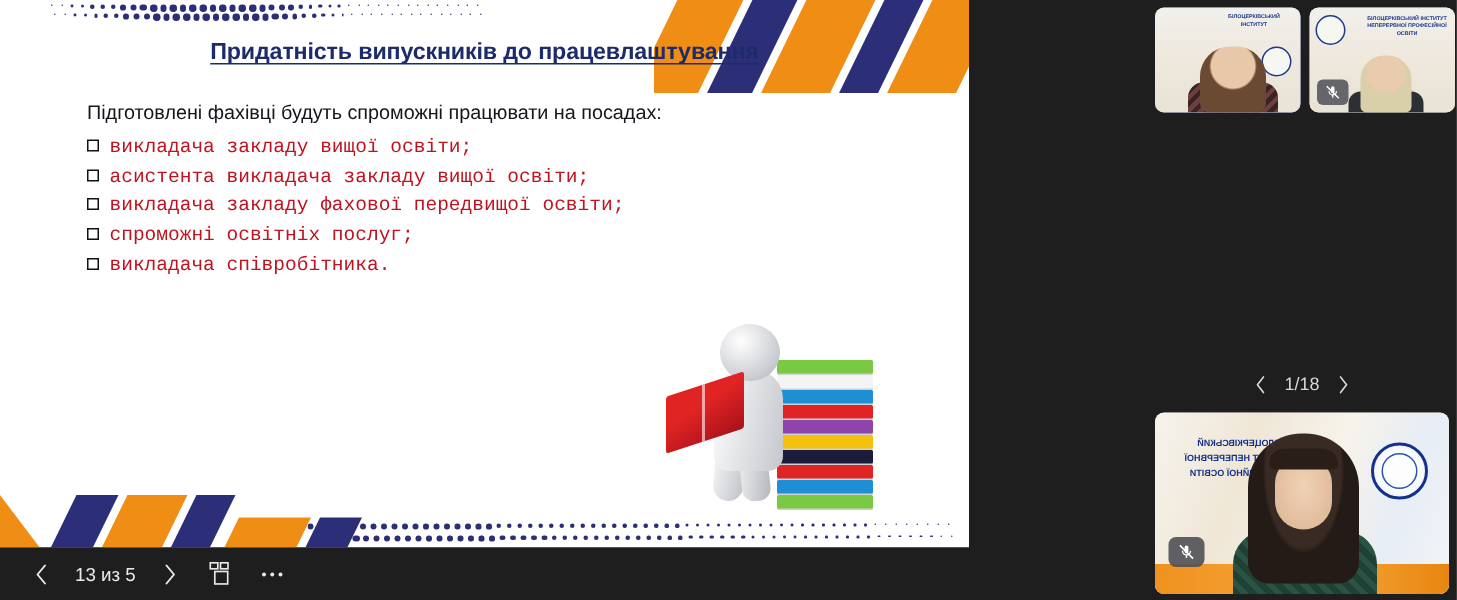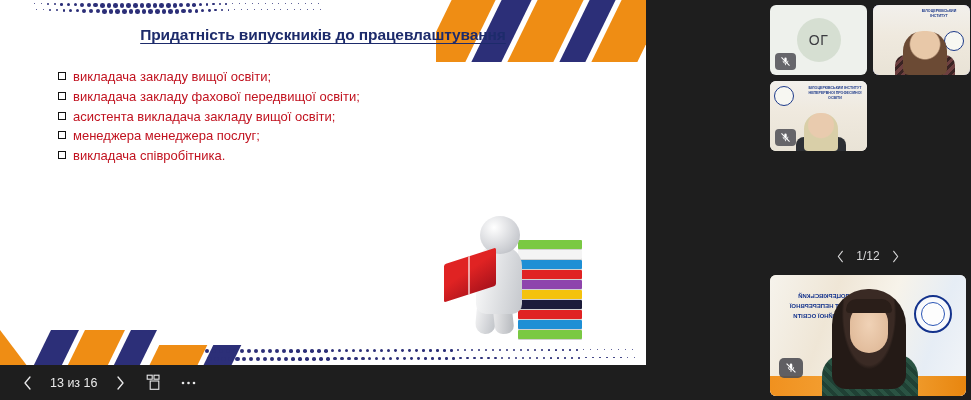--- a/index.html
+++ b/index.html
@@ -52,21 +52,21 @@
     letter-spacing: -0.1px;
   }
 
   
   .body-wrap { position: absolute; left: 58px; top: 66px; width: 545px; }
   .para {
     font-size: 13.2px; color: #15151c; line-height: 1.42;
     text-align: justify; margin-bottom: 4px;
   }
   .para.nj { text-align: left; }
-  .bullets { margin-top: 2px; }
+  .bullets { margin-top: 2px; font-family: Liberation Mono, monospace; }
   .bullet {
     display: flex; align-items: flex-start; gap: 7px;
     font-size: 13px; color: #c1121f; line-height: 1.33; margin-bottom: 2.5px;
   }
   .bullet .sq {
     flex: 0 0 auto; width: 8px; height: 8px; margin-top: 4px;
     border: 1.6px solid #111; background: #fff;
   }
   .bullet .txt { flex: 1 1 auto; text-align: justify; }
   .bullet .txt.nj { text-align: left; }
@@ -278,36 +278,37 @@
         <i style="left:0px;  width:44px; background:#ef8d14;"></i>
         <i style="left:50px; width:30px; background:#2c2f78;"></i>
         <i style="left:86px; width:46px; background:#ef8d14;"></i>
         <i style="left:138px;width:26px; background:#2c2f78;"></i>
         <i style="left:170px;width:46px; background:#ef8d14;"></i>
       </div>
 
       <div class="slide-title">Придатність випускників до працевлаштування</div>
 
       <div class="body-wrap">
+        <div class="para nj">Підготовлені фахівці будуть спроможні працювати на посадах:</div>
         <div class="bullets">
           <div class="bullet">
             <span class="sq"></span>
             <span class="txt nj">викладача закладу вищої освіти;</span>
           </div>
           <div class="bullet">
             <span class="sq"></span>
+            <span class="txt nj">асистента викладача закладу вищої освіти;</span>
+          </div>
+          <div class="bullet">
+            <span class="sq"></span>
             <span class="txt nj">викладача закладу фахової передвищої освіти;</span>
           </div>
           <div class="bullet">
             <span class="sq"></span>
-            <span class="txt nj">асистента викладача закладу вищої освіти;</span>
-          </div>
-          <div class="bullet">
-            <span class="sq"></span>
-            <span class="txt nj">менеджера менеджера послуг;</span>
+            <span class="txt nj">спроможні освітніх послуг;</span>
           </div>
           <div class="bullet">
             <span class="sq"></span>
             <span class="txt nj">викладача співробітника.</span>
           </div>
         </div>
       </div>
 
       <div class="illus">
         <div class="books">
@@ -465,21 +466,21 @@
         </div>
     </div>
   </div>
 
   <div class="toolbar">
     <div class="tb-btn">
       <svg width="13" height="16" viewBox="0 0 13 16" fill="none">
         <path d="M9 2 L4 8 L9 14" stroke="#e9e9ea" stroke-width="1.3" stroke-linecap="round" stroke-linejoin="round"></path>
       </svg>
     </div>
-    <div class="pager">13 из 16</div>
+    <div class="pager">13 из 5</div>
     <div class="tb-btn">
       <svg width="13" height="16" viewBox="0 0 13 16" fill="none">
         <path d="M4 2 L9 8 L4 14" stroke="#e9e9ea" stroke-width="1.3" stroke-linecap="round" stroke-linejoin="round"></path>
       </svg>
     </div>
     <div class="tb-btn">
       <svg width="17" height="17" viewBox="0 0 17 17" fill="none">
         <rect x="1.2" y="1.2" width="5" height="4" stroke="#e9e9ea" stroke-width="1.1"></rect>
         <rect x="8" y="1.2" width="5" height="4" stroke="#e9e9ea" stroke-width="1.1"></rect>
         <rect x="4.2" y="7" width="8.6" height="8.3" stroke="#e9e9ea" stroke-width="1.1"></rect>
@@ -490,71 +491,60 @@
         <circle cx="3" cy="3" r="1.3" fill="#e9e9ea"></circle>
         <circle cx="8.5" cy="3" r="1.3" fill="#e9e9ea"></circle>
         <circle cx="14" cy="3" r="1.3" fill="#e9e9ea"></circle>
       </svg>
     </div>
   </div>
 
   <div class="rail">
     <div class="grid">
 
-      <div class="tile" style="background:#eef1ec;">
-        <div class="avatar" style="background:#d6dfd2;">ОГ</div>
+
+
+
+      <div class="tile active">
+        <div class="vid">
+          <div class="vid-bg-a"></div>
+          <div class="banner-txt">БІЛОЦЕРКІВСЬКИЙ<br>ІНСТИТУТ</div>
+          <div class="logo-ring" style="right:6px; top:26px; width:20px; height:20px;"></div>
+          <div class="shirt-a"></div>
+          <div class="person-a"></div>
+        </div>
+      </div>
+
+      <div class="tile">
+        <div class="vid">
+          <div class="vid-bg-a"></div>
+          <div class="banner-txt" style="right:2px; top:5px; width:60px;">БІЛОЦЕРКІВСЬКИЙ ІНСТИТУТ НЕПЕРЕРВНОЇ ПРОФЕСІЙНОЇ ОСВІТИ</div>
+          <div class="logo-ring" style="left:4px; top:5px; width:20px; height:20px;"></div>
+          <div class="shirt-b"></div>
+          <div class="person-b"></div>
+        </div>
         <div class="mic">
           <svg width="11" height="11" viewBox="0 0 12 12">
               <path d="M6 1.6a1.3 1.3 0 0 1 1.3 1.3v2.6A1.3 1.3 0 0 1 6 6.8a1.3 1.3 0 0 1-1.3-1.3V2.9A1.3 1.3 0 0 1 6 1.6z" fill="#fff"></path>
               <path d="M3.3 5.2a2.7 2.7 0 0 0 5.4 0" stroke="#fff" stroke-width=".9" fill="none"></path>
               <path d="M6 8v2" stroke="#fff" stroke-width=".9"></path>
               <path d="M1.6 1.6 L10.4 10.4" stroke="#fff" stroke-width="1.1"></path>
             </svg>
         </div>
       </div>
 
-
-
-      <div class="tile active">
-        <div class="vid">
-          <div class="vid-bg-a"></div>
-          <div class="banner-txt">БІЛОЦЕРКІВСЬКИЙ<br>ІНСТИТУТ</div>
-          <div class="logo-ring" style="right:6px; top:26px; width:20px; height:20px;"></div>
-          <div class="shirt-a"></div>
-          <div class="person-a"></div>
-        </div>
-      </div>
-
-      <div class="tile">
-        <div class="vid">
-          <div class="vid-bg-a"></div>
-          <div class="banner-txt" style="right:2px; top:5px; width:60px;">БІЛОЦЕРКІВСЬКИЙ ІНСТИТУТ НЕПЕРЕРВНОЇ ПРОФЕСІЙНОЇ ОСВІТИ</div>
-          <div class="logo-ring" style="left:4px; top:5px; width:20px; height:20px;"></div>
-          <div class="shirt-b"></div>
-          <div class="person-b"></div>
-        </div>
-        <div class="mic">
-          <svg width="11" height="11" viewBox="0 0 12 12">
-              <path d="M6 1.6a1.3 1.3 0 0 1 1.3 1.3v2.6A1.3 1.3 0 0 1 6 6.8a1.3 1.3 0 0 1-1.3-1.3V2.9A1.3 1.3 0 0 1 6 1.6z" fill="#fff"></path>
-              <path d="M3.3 5.2a2.7 2.7 0 0 0 5.4 0" stroke="#fff" stroke-width=".9" fill="none"></path>
-              <path d="M6 8v2" stroke="#fff" stroke-width=".9"></path>
-              <path d="M1.6 1.6 L10.4 10.4" stroke="#fff" stroke-width="1.1"></path>
-            </svg>
-        </div>
-      </div>
-
     </div>
 
     <div class="pagerow">
       <div class="pg-arrow">
         <svg width="9" height="13" viewBox="0 0 9 13" fill="none">
           <path d="M6.3 1.3 L2.3 6.5 L6.3 11.7" stroke="#d8d8d9" stroke-width="1.1" stroke-linecap="round" stroke-linejoin="round"></path>
         </svg>
       </div>
-      <div>1/12</div>
+      <div>1/18</div>
       <div class="pg-arrow">
         <svg width="9" height="13" viewBox="0 0 9 13" fill="none">
           <path d="M2.7 1.3 L6.7 6.5 L2.7 11.7" stroke="#d8d8d9" stroke-width="1.1" stroke-linecap="round" stroke-linejoin="round"></path>
         </svg>
       </div>
     </div>
 
     <div class="selfview">
       <div class="sv-bg"></div>
       <div class="sv-txt">БІЛОЦЕРКІВСЬКИЙ ІНСТИТУТ НЕПЕРЕРВНОЇ ПРОФЕСІЙНОЇ ОСВІТИ</div>

